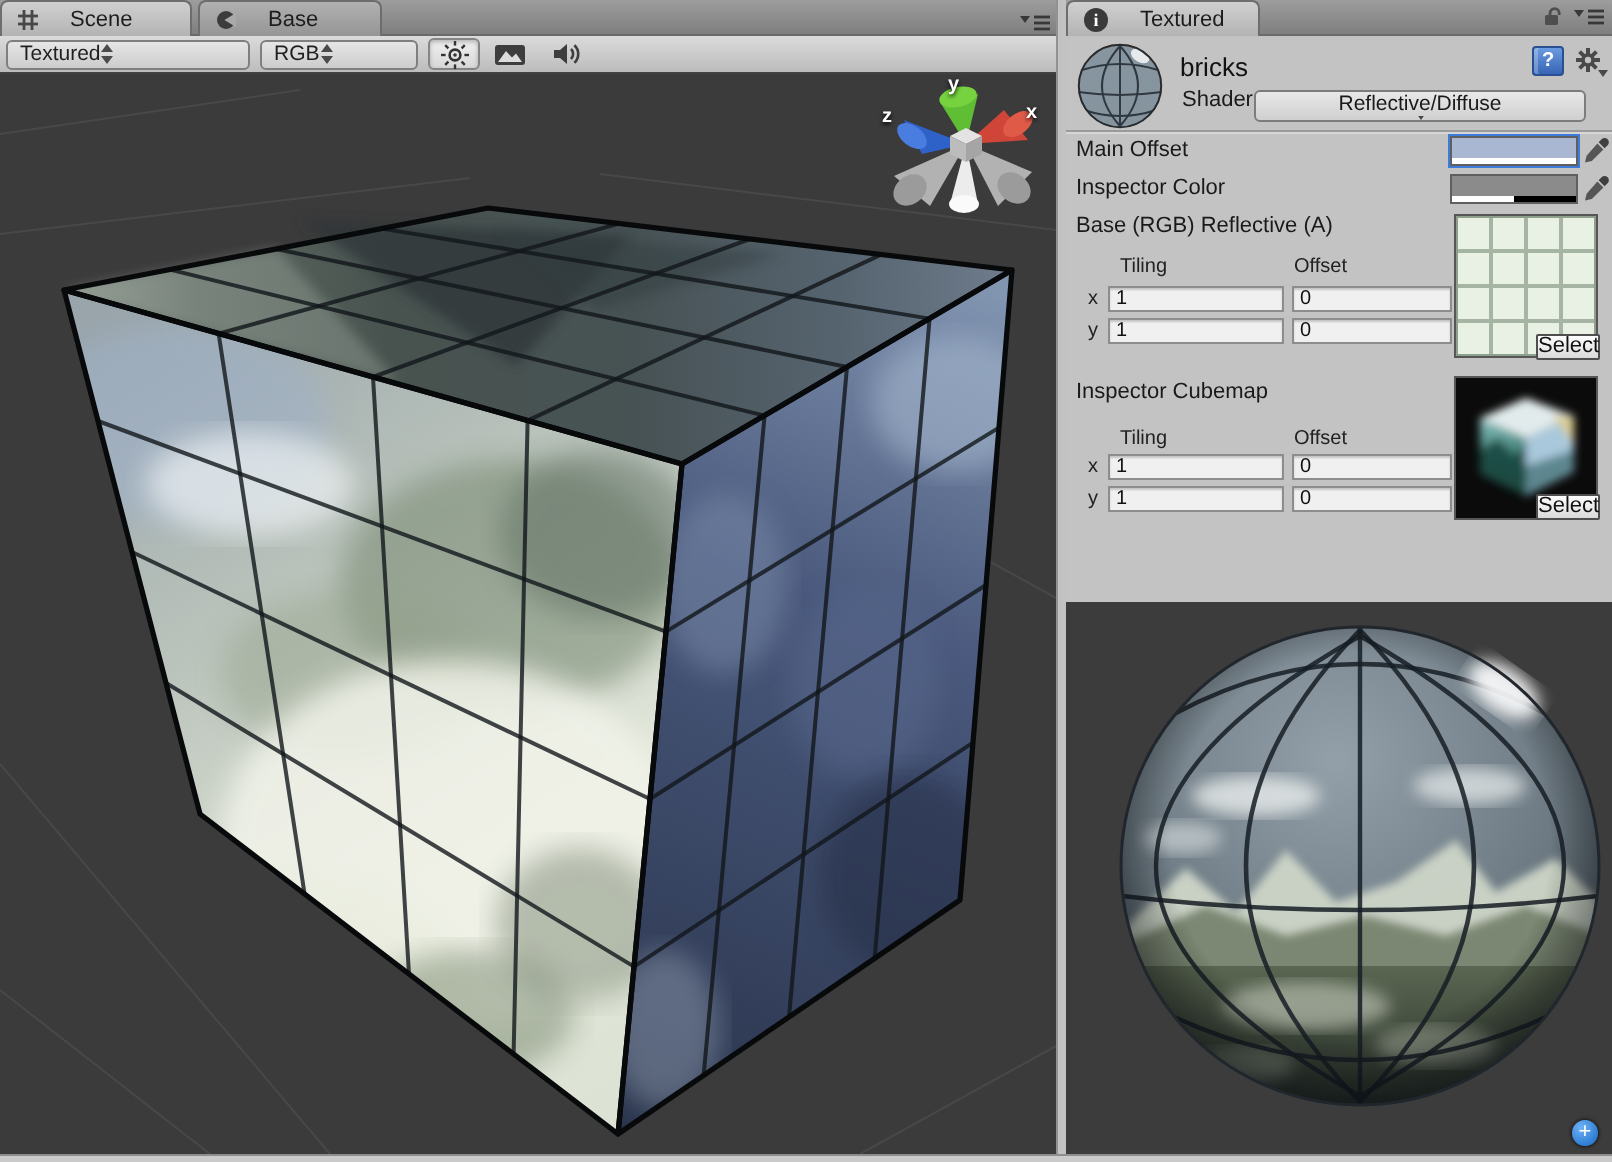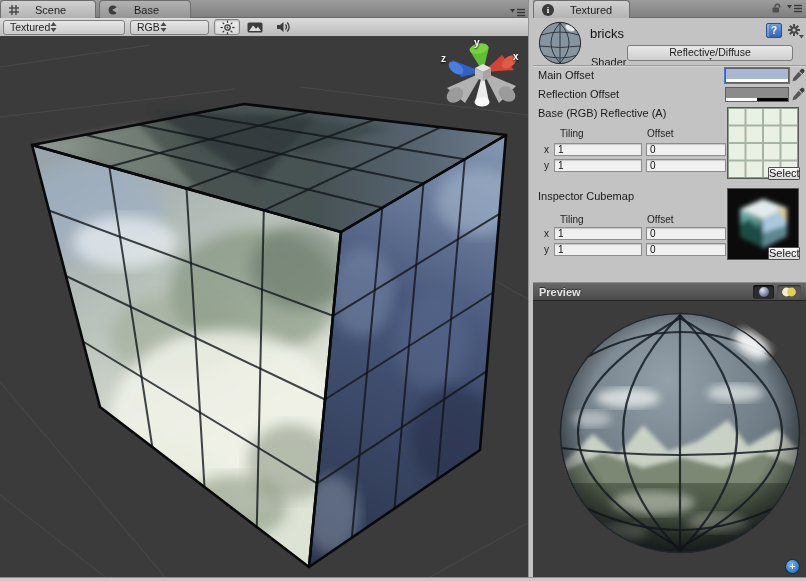--- a/index.html
+++ b/index.html
@@ -344,21 +344,21 @@
         <path d="M22,2 Q4,22 22,42"></path>
           <path d="M22,2 Q40,22 22,42"></path>
         <path d="M3,14 Q22,8 41,14"></path>
           <path d="M1,25 Q22,28 43,25"></path>
           <path d="M4,34 Q22,40 40,34"></path>
       </g>
       <ellipse cx="32" cy="7" rx="5" ry="3" fill="#fff" opacity="0.8" transform="rotate(30 32 7)"></ellipse>
       <circle cx="22" cy="22" r="20.6" fill="none" stroke="#2a2a2a" stroke-width="1"></circle>
     </svg>
     <div style="position:absolute;left:57px;top:26px;font-size:13px;color:#111;">bricks</div>
-    <div style="position:absolute;left:58px;top:56px;">Shader</div>
+    <div style="position:absolute;left:58px;top:44px;">Shader</div>
     <div class="shader-dd">
       <span>Reflective/Diffuse</span>
       <svg width="7" height="5" viewBox="0 0 7 5">
           <polygon points="0,0 7,0 3.5,5" fill="#444"></polygon>
         </svg>
     </div>
     <div style="position:absolute;left:233px;top:23px;width:16px;height:15px;border-radius:2px;border:1px solid #2a4f92;
                 background:linear-gradient(#6b9be0,#3765b5);color:#fff;font-size:10px;font-weight:bold;text-align:center;line-height:13px;
                 box-shadow:inset 2px 0 0 rgba(255,255,255,.25);">?</div>
     <svg style="position:absolute;left:254px;top:23px;" width="18" height="16" viewBox="0 0 18 16">
@@ -375,21 +375,21 @@
     <div class="hdr-rule"></div>
 
     <div class="insp-label" style="top:69px;">Main Offset</div>
     <div class="swatch main" style="top:68px;background:#a9b7d3;">
         <div class="alpha"></div>
       </div>
     <svg class="dropper" style="top:68px;" width="13" height="15" viewBox="0 0 13 15">
       <path d="M8.8,1.6 a2.1,2.1 0 0 1 3,3 l-1.5,1.5 -3,-3 z" fill="#3f3f3f"></path>
       <path d="M6.7,3.7 l3,3 -5.8,5.8 -3.4,0.8 0.8,-3.4 z" fill="#565656"></path>
     </svg>
-    <div class="insp-label" style="top:88px;">Reflection Offset</div>
+    <div class="insp-label" style="top:88px;">Inspector Color</div>
     <div class="swatch refl" style="top:87px;background:#8b8b8b;">
         <div class="alpha"></div>
       </div>
     <svg class="dropper" style="top:87px;" width="13" height="15" viewBox="0 0 13 15">
       <path d="M8.8,1.6 a2.1,2.1 0 0 1 3,3 l-1.5,1.5 -3,-3 z" fill="#3f3f3f"></path>
       <path d="M6.7,3.7 l3,3 -5.8,5.8 -3.4,0.8 0.8,-3.4 z" fill="#565656"></path>
     </svg>
 
     <div class="insp-label" style="top:107px;">Base (RGB) Reflective (A)</div>
     <div class="thumb" style="top:107px;">
@@ -443,42 +443,20 @@
     <div class="mini-hd" style="left:27px;top:214px;">Tiling</div>
     <div class="mini-hd" style="left:114px;top:214px;">Offset</div>
     <div class="axis-lb" style="left:11px;top:228px;">x</div>
     <input class="tile-in" style="left: 21px; top: 227px; width: 88px;" value="1">
     <input class="tile-in" style="left: 113px; top: 227px; width: 80px;" value="0">
     <div class="axis-lb" style="left:11px;top:244px;">y</div>
     <input class="tile-in" style="left: 21px; top: 243px; width: 88px;" value="1">
     <input class="tile-in" style="left: 113px; top: 243px; width: 80px;" value="0">
     <div class="selbtn" style="top:247px;">Select</div>
 
-    <div class="preview-bar">
-      <span class="preview-title">Preview</span>
-      <span style="flex:1"></span>
-      <div class="pv-btn pv-sphere">
-        <svg width="12" height="12" viewBox="0 0 12 12">
-          <defs>
-              <radialGradient id="pvs" cx="0.35" cy="0.3" r="0.8">
-            <stop offset="0" stop-color="#dfe6f0"></stop>
-                <stop offset="0.6" stop-color="#8793ab"></stop>
-                <stop offset="1" stop-color="#4d5870"></stop>
-              </radialGradient>
-            </defs>
-          <circle cx="6" cy="6" r="5" fill="url(#pvs)"></circle>
-        </svg>
-      </div>
-      <div class="pv-btn pv-light" style="margin-right:5px;">
-        <svg width="16" height="10" viewBox="0 0 16 10">
-          <circle cx="5.5" cy="5" r="4.4" fill="#f2eecb"></circle>
-          <circle cx="10.5" cy="5" r="4.4" fill="#e3cf4e"></circle>
-        </svg>
-      </div>
-    </div>
     <div class="preview-body">
       <svg width="273" height="276" viewBox="0 0 273 276">
         <defs>
           <radialGradient id="sphBase" cx="0.45" cy="0.28" r="0.85">
             <stop offset="0" stop-color="#93a0a9"></stop>
               <stop offset="0.55" stop-color="#6d7a83"></stop>
               <stop offset="1" stop-color="#3f4a50"></stop>
           </radialGradient>
           <radialGradient id="sphRim" cx="0.5" cy="0.45" r="0.55">
             <stop offset="0.72" stop-color="#000" stop-opacity="0"></stop>

